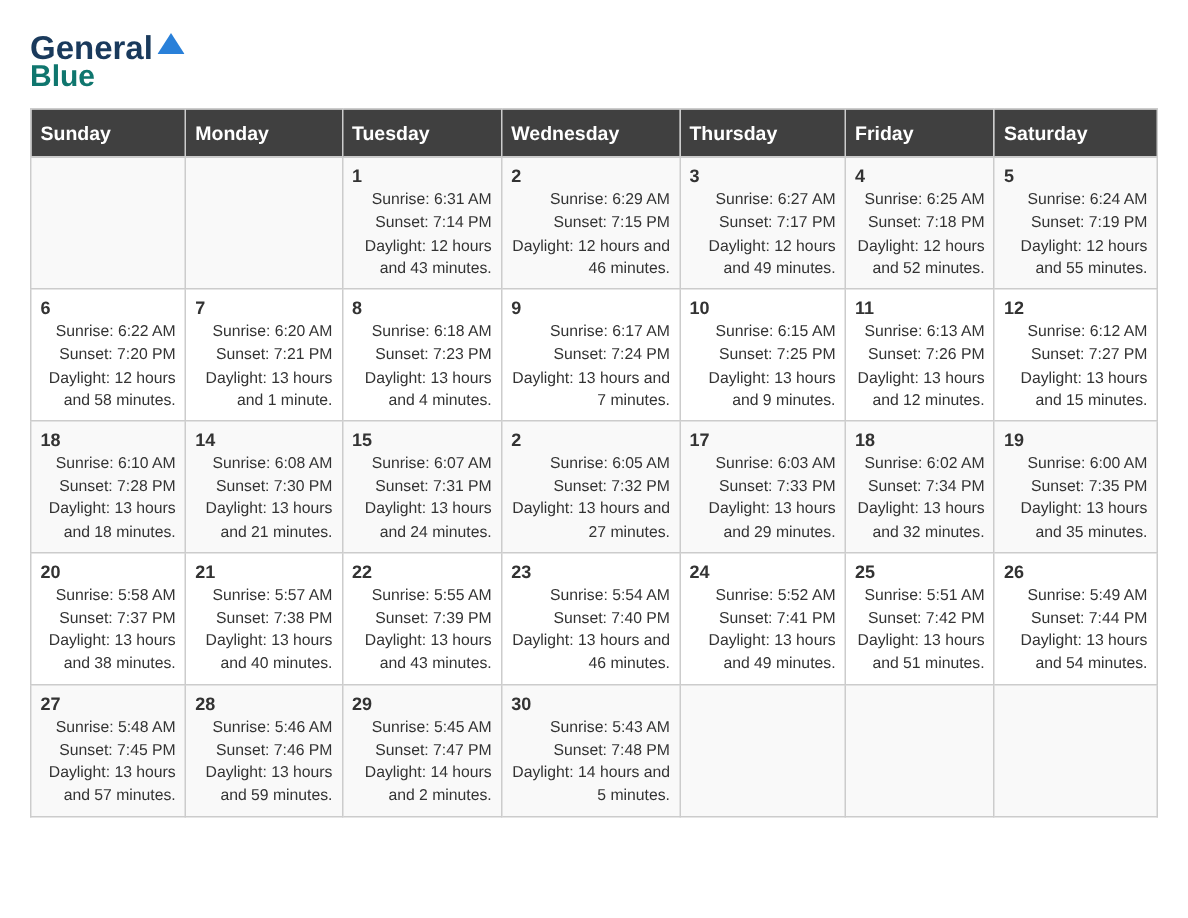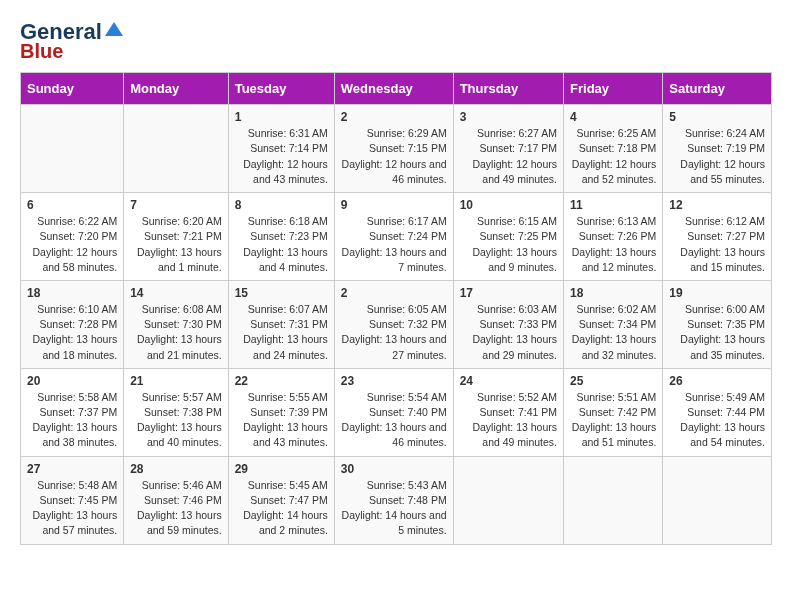--- a/index.html
+++ b/index.html
@@ -38,21 +38,21 @@
     .subtitle {
       font-size: 15px;
       color: #333;
     }
     table {
       width: 100%;
       border-collapse: collapse;
       font-size: 11px;
     }
     thead tr th {
-      background-color: #a21caf;
+      background-color: #404040;
       color: #fff;
       padding: 8px 6px;
       font-size: 13px;
       font-weight: bold;
       text-align: left;
       border: 1px solid #ccc;
     }
     tbody tr td {
       border: 1px solid #ccc;
       vertical-align: top;
@@ -84,21 +84,21 @@
 <body>
 
 <div class="header-area">
   <div class="logo">
     <div style="display:flex;align-items:center;">
       <span class="logo-text">General</span>
       <svg width="18" height="16" viewBox="0 0 18 16" style="margin-left:3px;margin-top:-4px;">
         <polygon points="0,14 9,0 18,14" fill="#2980d9"></polygon>
       </svg>
     </div>
-    <span class="logo-text" style="color:#b91c1c;font-size:20px;margin-top:-4px;">Blue</span>
+    <span class="logo-text" style="color:#0f766e;font-size:20px;margin-top:-4px;">Blue</span>
   </div>
   <div class="title-area">
     <div class="main-title"></div>
     <div class="subtitle"></div>
   </div>
 </div>
 
 <table>
   <thead>
     <tr>

